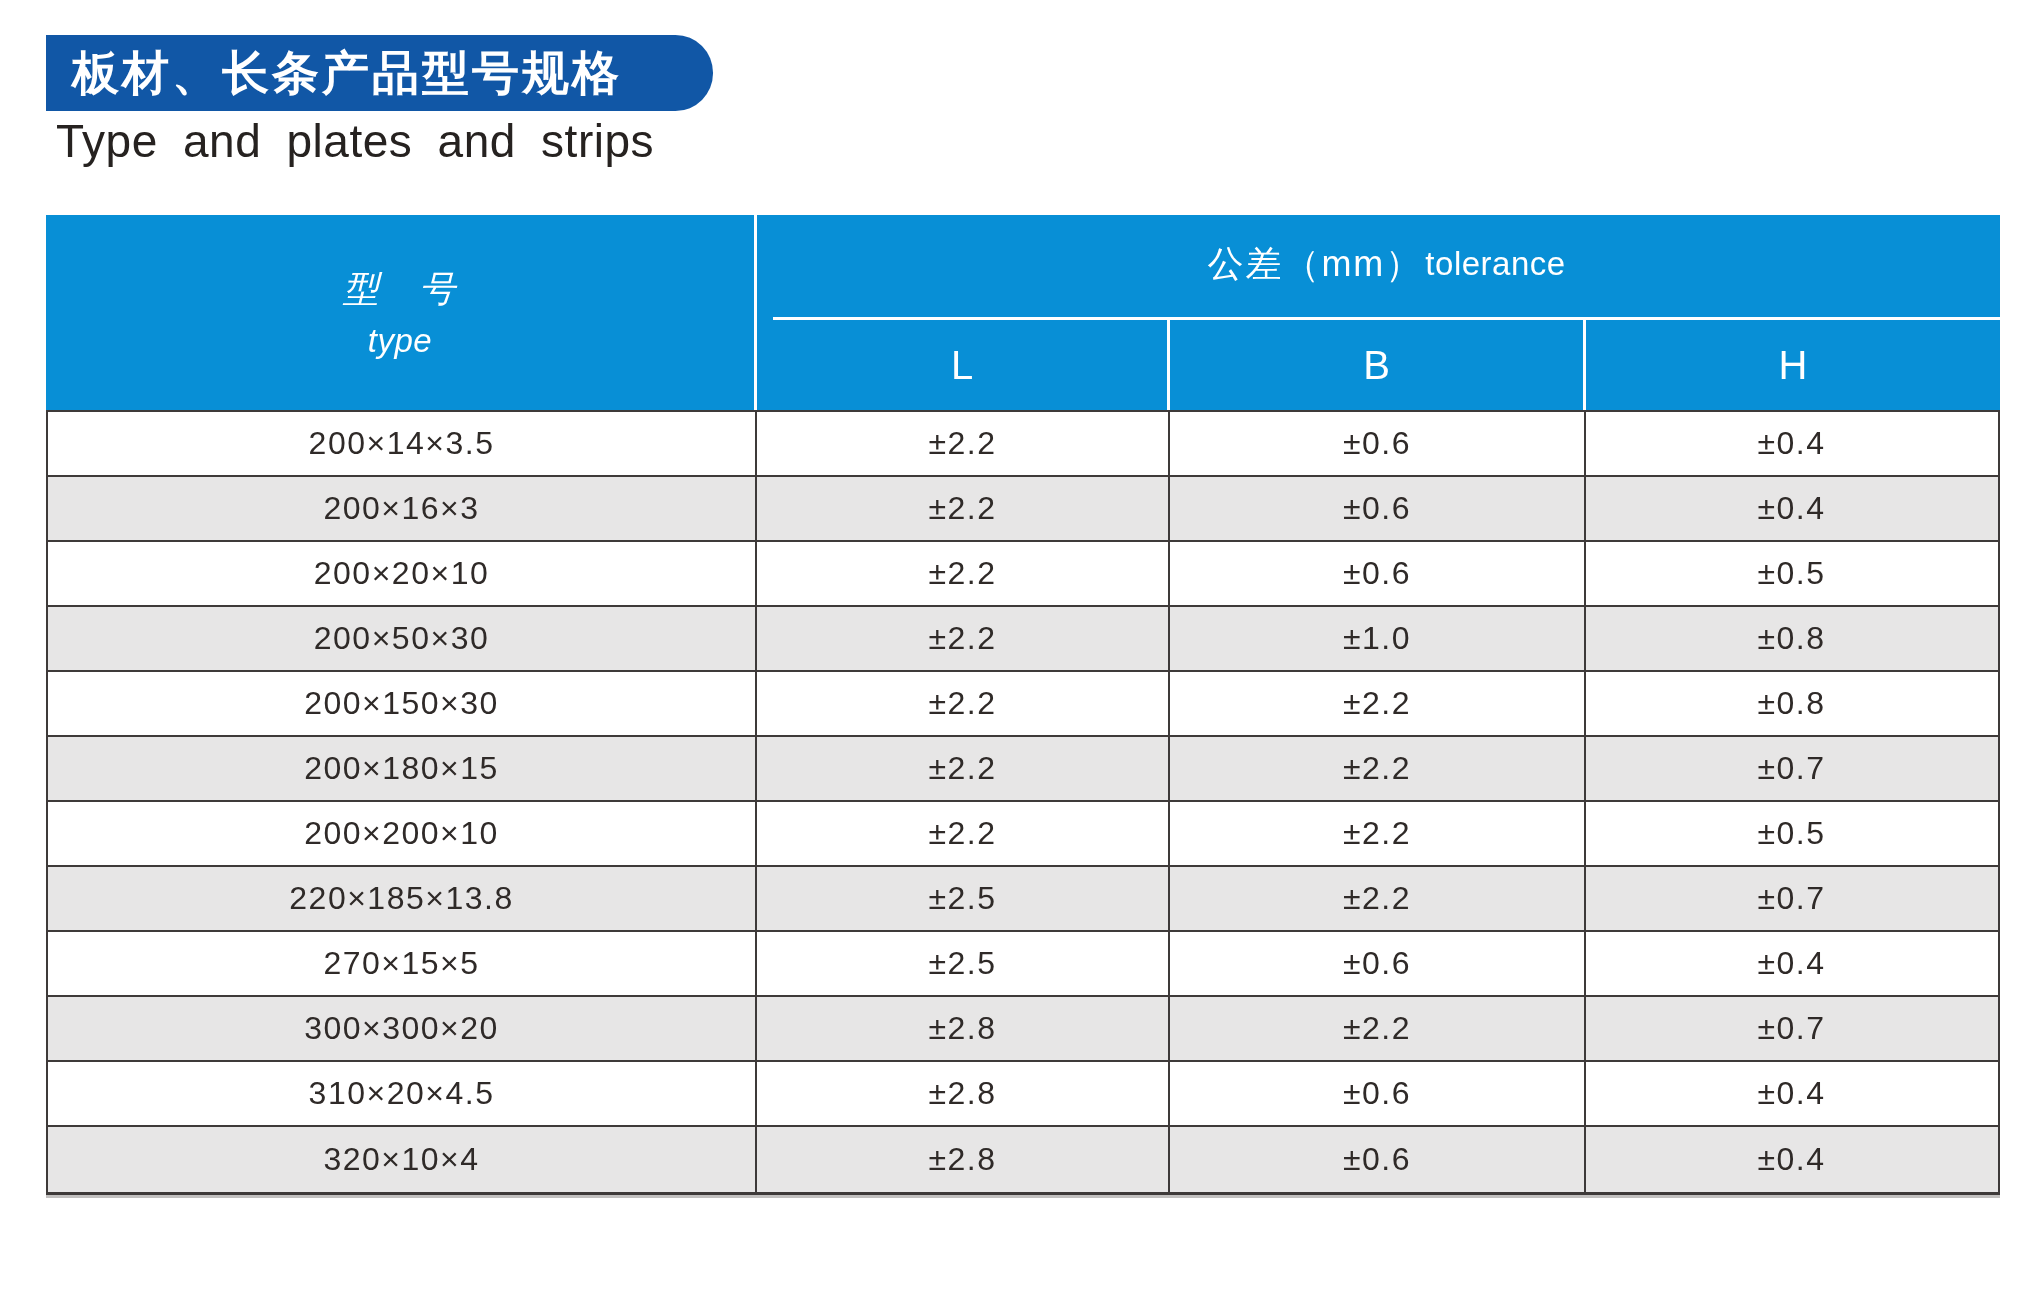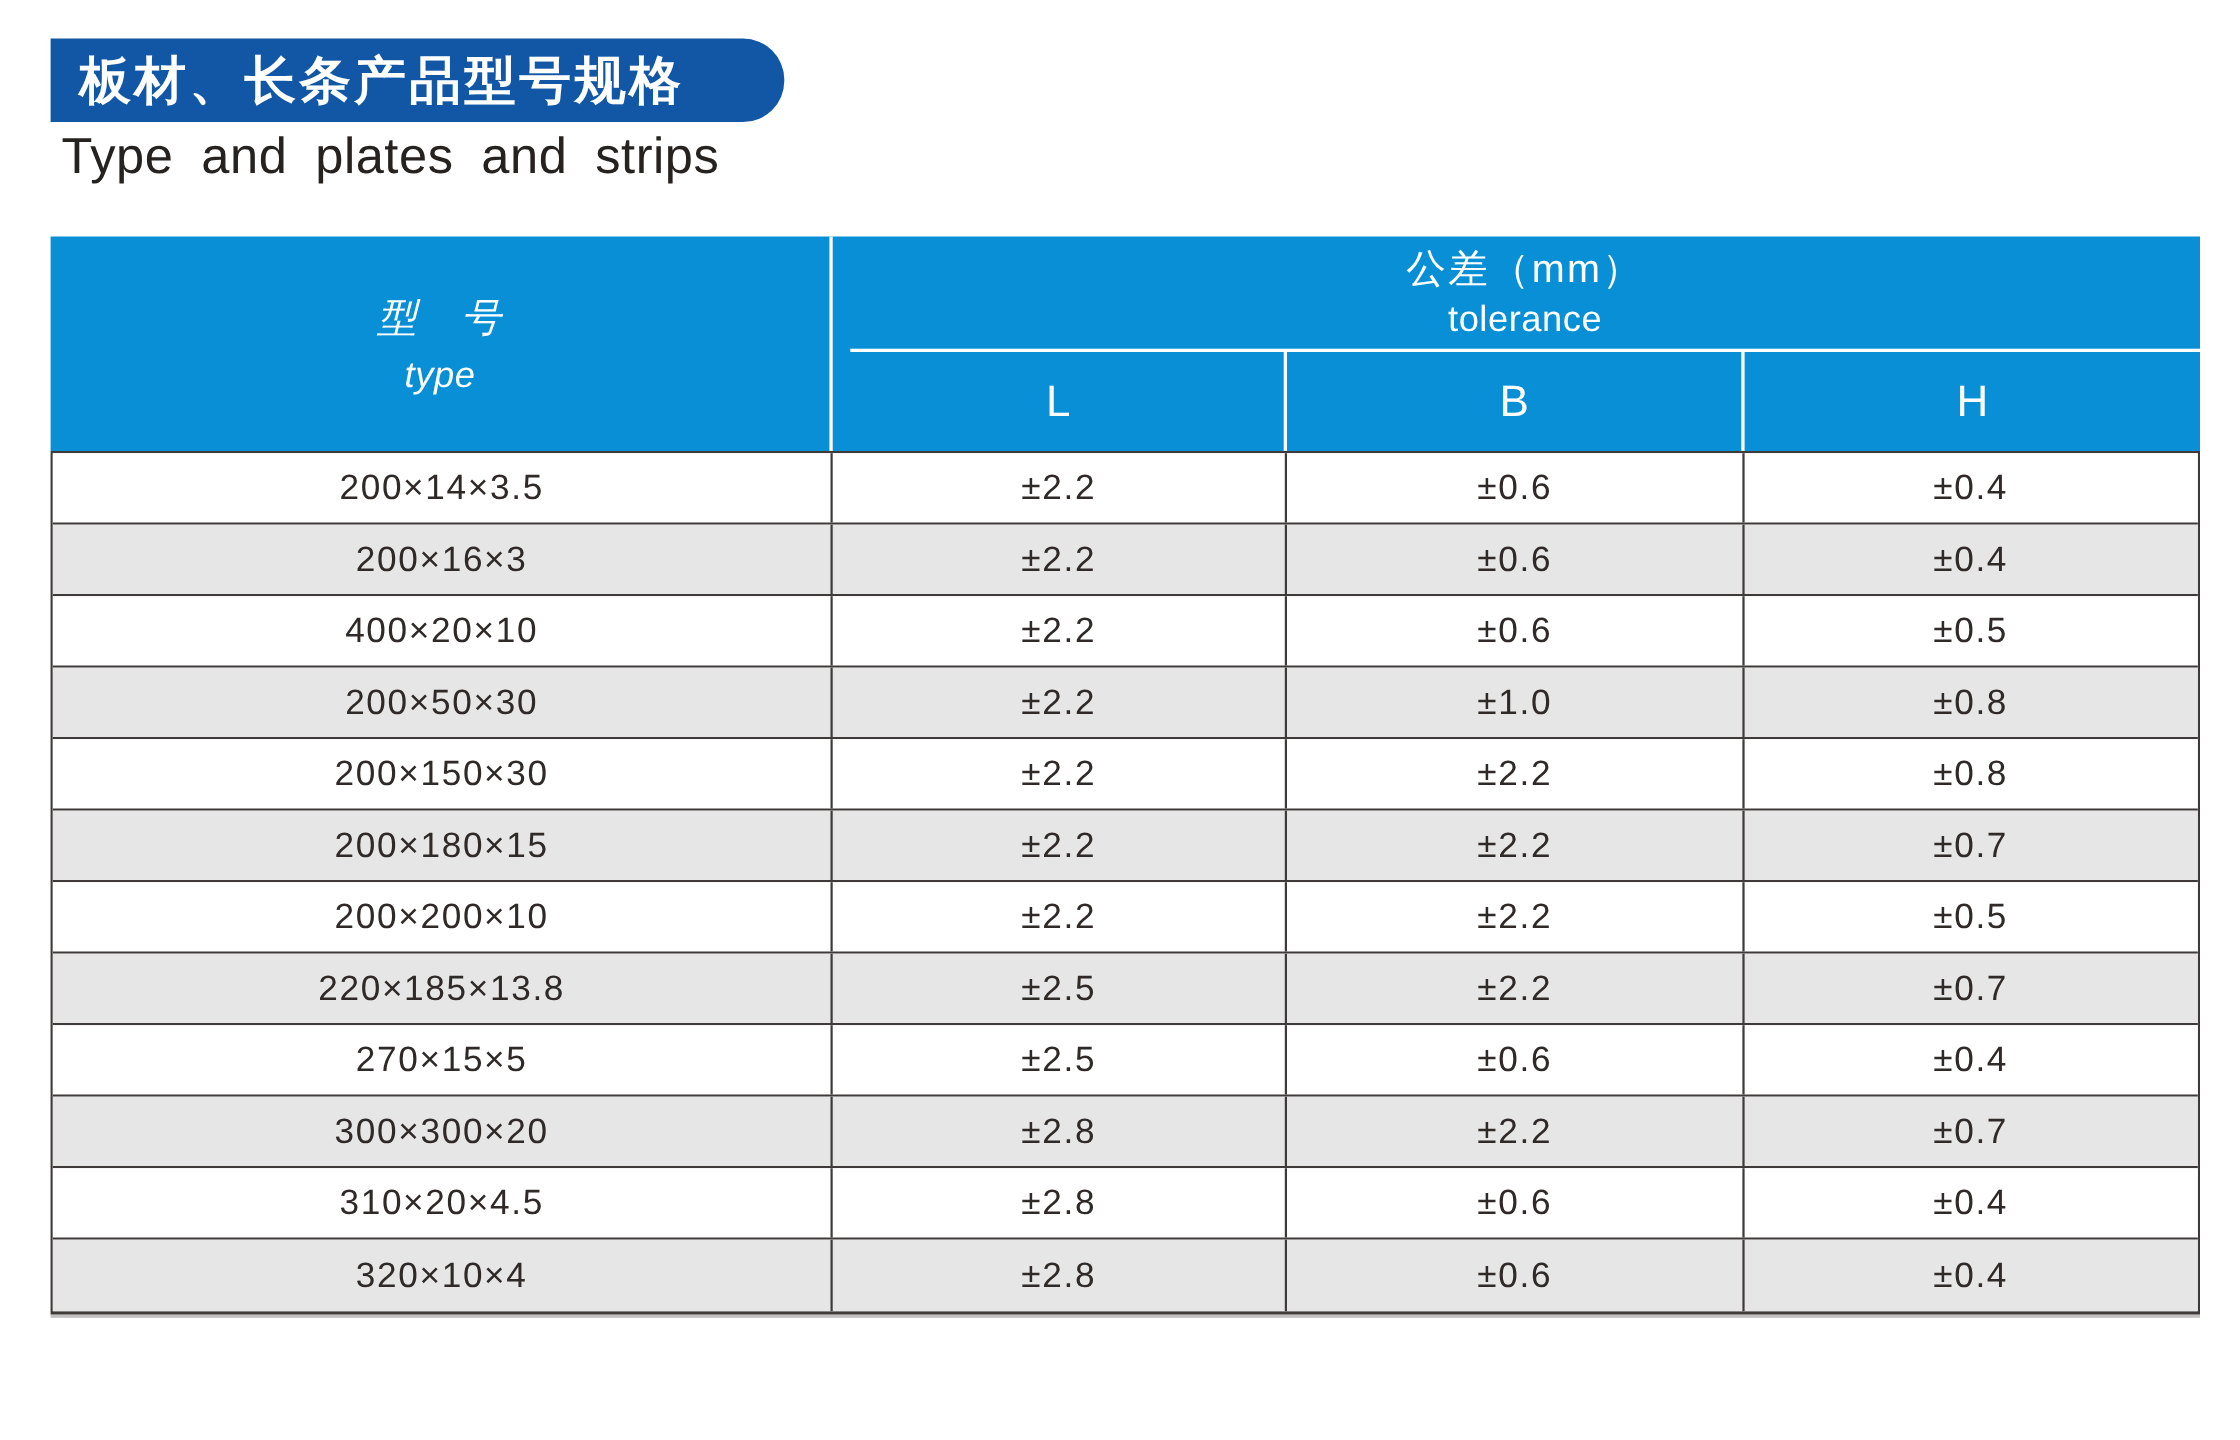--- a/index.html
+++ b/index.html
@@ -66,21 +66,21 @@
     grid-column: 1;
     grid-row: 1 / 3;
     flex-direction: column;
     border-right: 3px solid #ffffff;
     gap: 8px;
     font-style: italic;
   }
   .tol-th {
     grid-column: 2 / 5;
     grid-row: 1;
-    flex-direction: column;
+    flex-direction: row;
     border-bottom: 3px solid #ffffff;
     gap: 2px;
     padding-bottom: 4px;
     margin-left: 16px;
   }
   .zh-label { font-size: 36px; letter-spacing: 2px; }
   .en-label { font-size: 33px; letter-spacing: 0.5px; }
   .sub-th { grid-row: 2; font-size: 40px; }
   .sub-th.col-l { grid-column: 2; border-right: 3px solid #ffffff; }
   .sub-th.col-b { grid-column: 3; border-right: 3px solid #ffffff; }
@@ -145,21 +145,21 @@
           <div class="td">±0.6</div>
           <div class="td">±0.4</div>
         </div>
         <div class="trow alt">
           <div class="td">200×16×3</div>
           <div class="td">±2.2</div>
           <div class="td">±0.6</div>
           <div class="td">±0.4</div>
         </div>
         <div class="trow">
-          <div class="td">400×20×10</div>
+          <div class="td">200×20×10</div>
           <div class="td">±2.2</div>
           <div class="td">±0.6</div>
           <div class="td">±0.5</div>
         </div>
         <div class="trow alt">
           <div class="td">200×50×30</div>
           <div class="td">±2.2</div>
           <div class="td">±1.0</div>
           <div class="td">±0.8</div>
         </div>

